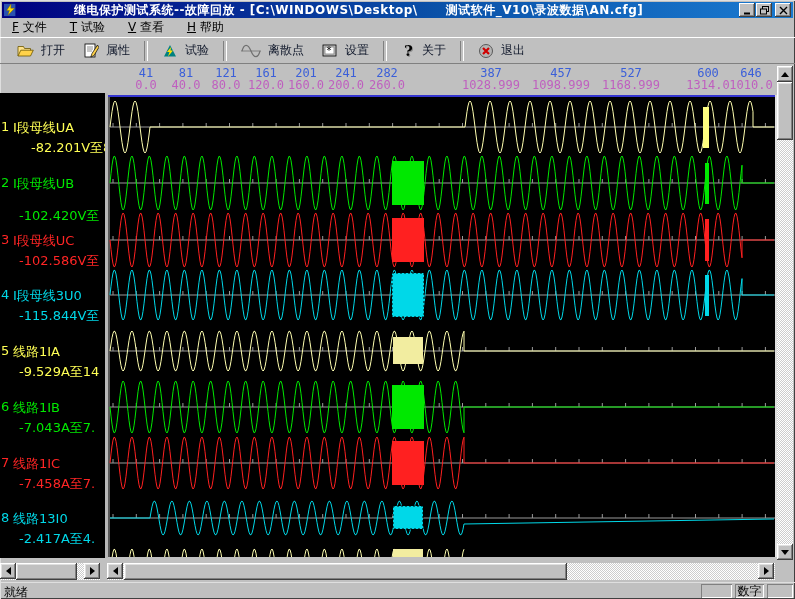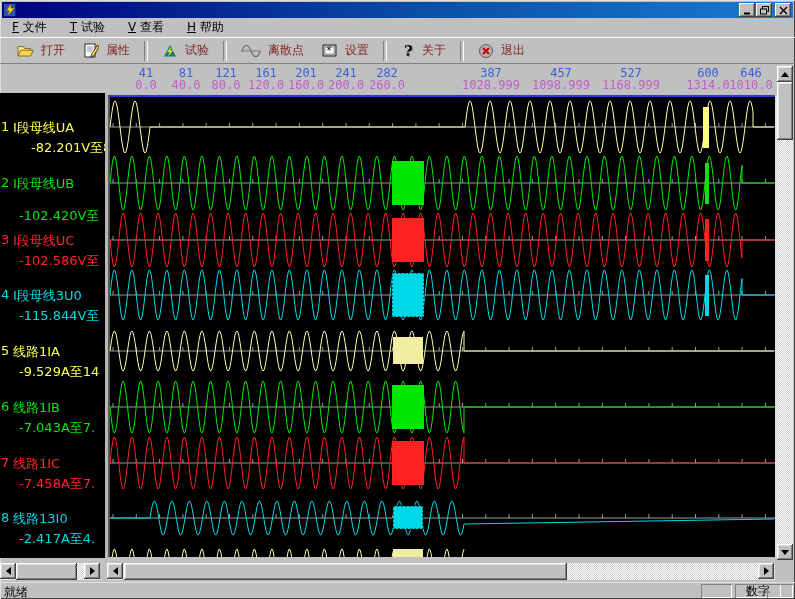--- a/index.html
+++ b/index.html
@@ -28,21 +28,21 @@
     display:flex;align-items:center;font-size:12px;color:#000;padding-left:4px;box-sizing:border-box;
   }
   .menu-item{padding:2px 8px;margin-right:7px;white-space:pre;}
   .menu-item .mkey{text-decoration:underline;}
   
   .toolbar{
     position:absolute;left:0;top:37px;width:795px;height:27px;box-sizing:border-box;
     border-top:1px solid #fff;border-bottom:1px solid #808080;
     display:flex;align-items:center;padding-left:8px;
   }
-  .tbtn{display:flex;align-items:center;gap:7px;padding:2px 9px;font-size:12px;color:#7f1d1d;background:transparent;border:none;font-family:inherit;}
+  .tbtn{display:flex;align-items:center;gap:7px;padding:2px 9px;font-size:12px;color:#0f172a;background:transparent;border:none;font-family:inherit;}
   .tbtn svg{flex:0 0 auto;}
   .tsep{width:2px;height:20px;border-left:1px solid #808080;border-right:1px solid #fff;margin:0 5px;}
   
   .ruler{position:absolute;left:0;top:65px;width:715px;height:30px;font-family:"DejaVu Sans Mono",monospace;}
   .rs,.rt{position:absolute;transform:translateX(-50%);font-size:12px;white-space:nowrap;}
   .rs{top:1px;}
   .rt{top:13px;}
   
   .left-panel{position:absolute;left:0;top:93px;width:105px;height:465px;background:#000;overflow:hidden;font-size:13px;}
   .left-panel div{position:absolute;white-space:nowrap;}
@@ -75,20 +75,21 @@
           display:flex;align-items:center;justify-content:center;font-size:12px;}
 </style>
 </head>
 <body>
 
 <div class="titlebar">
   <svg class="app-icon" viewBox="0 0 16 16">
     <rect x="0" y="1" width="13" height="14" fill="#2a52b0"></rect>
     <polygon points="8,1 3,8.5 6.2,8.5 4.5,14 12,6 7.8,6" fill="#ffe000" stroke="#806000" stroke-width="0.5"></polygon>
   </svg>
+  <span class="title-text">继电保护测试系统--故障回放 - [C:\WINDOWS\Desktop\      测试软件_V10\录波数据\AN.cfg]</span>
   <div class="winbtns">
     <div class="wbtn">
       <svg width="9" height="9" viewBox="0 0 9 9">
           <rect x="1" y="6.5" width="6" height="2" fill="#000"></rect>
         </svg>
     </div>
     <div class="wbtn">
       <svg width="9" height="9" viewBox="0 0 9 9">
         <rect x="2.5" y="0.5" width="6" height="5" fill="none" stroke="#000"></rect>
         <rect x="0.5" y="3" width="6" height="5" fill="#c0c0c0" stroke="#000"></rect>
@@ -546,15 +547,15 @@
     </div>
   <div class="sthumb" style="left:17px;top:0;width:443px;height:17px;"></div>
   <div class="sbtn" style="left:651px;top:0;">
       <div class="arr-right"></div>
     </div>
 </div>
 
 <div class="statusbar">
   <span class="status-ready">就绪</span>
   <div class="spanel" style="left:701px;width:31px;"></div>
-  <div class="spanel" style="left:735px;width:46px;">数字</div>
+  <div class="spanel" style="left:735px;width:29px;">数字</div>
   <div class="spanel" style="left:767px;width:26px;"></div>
 </div>
 
 </body></html>

